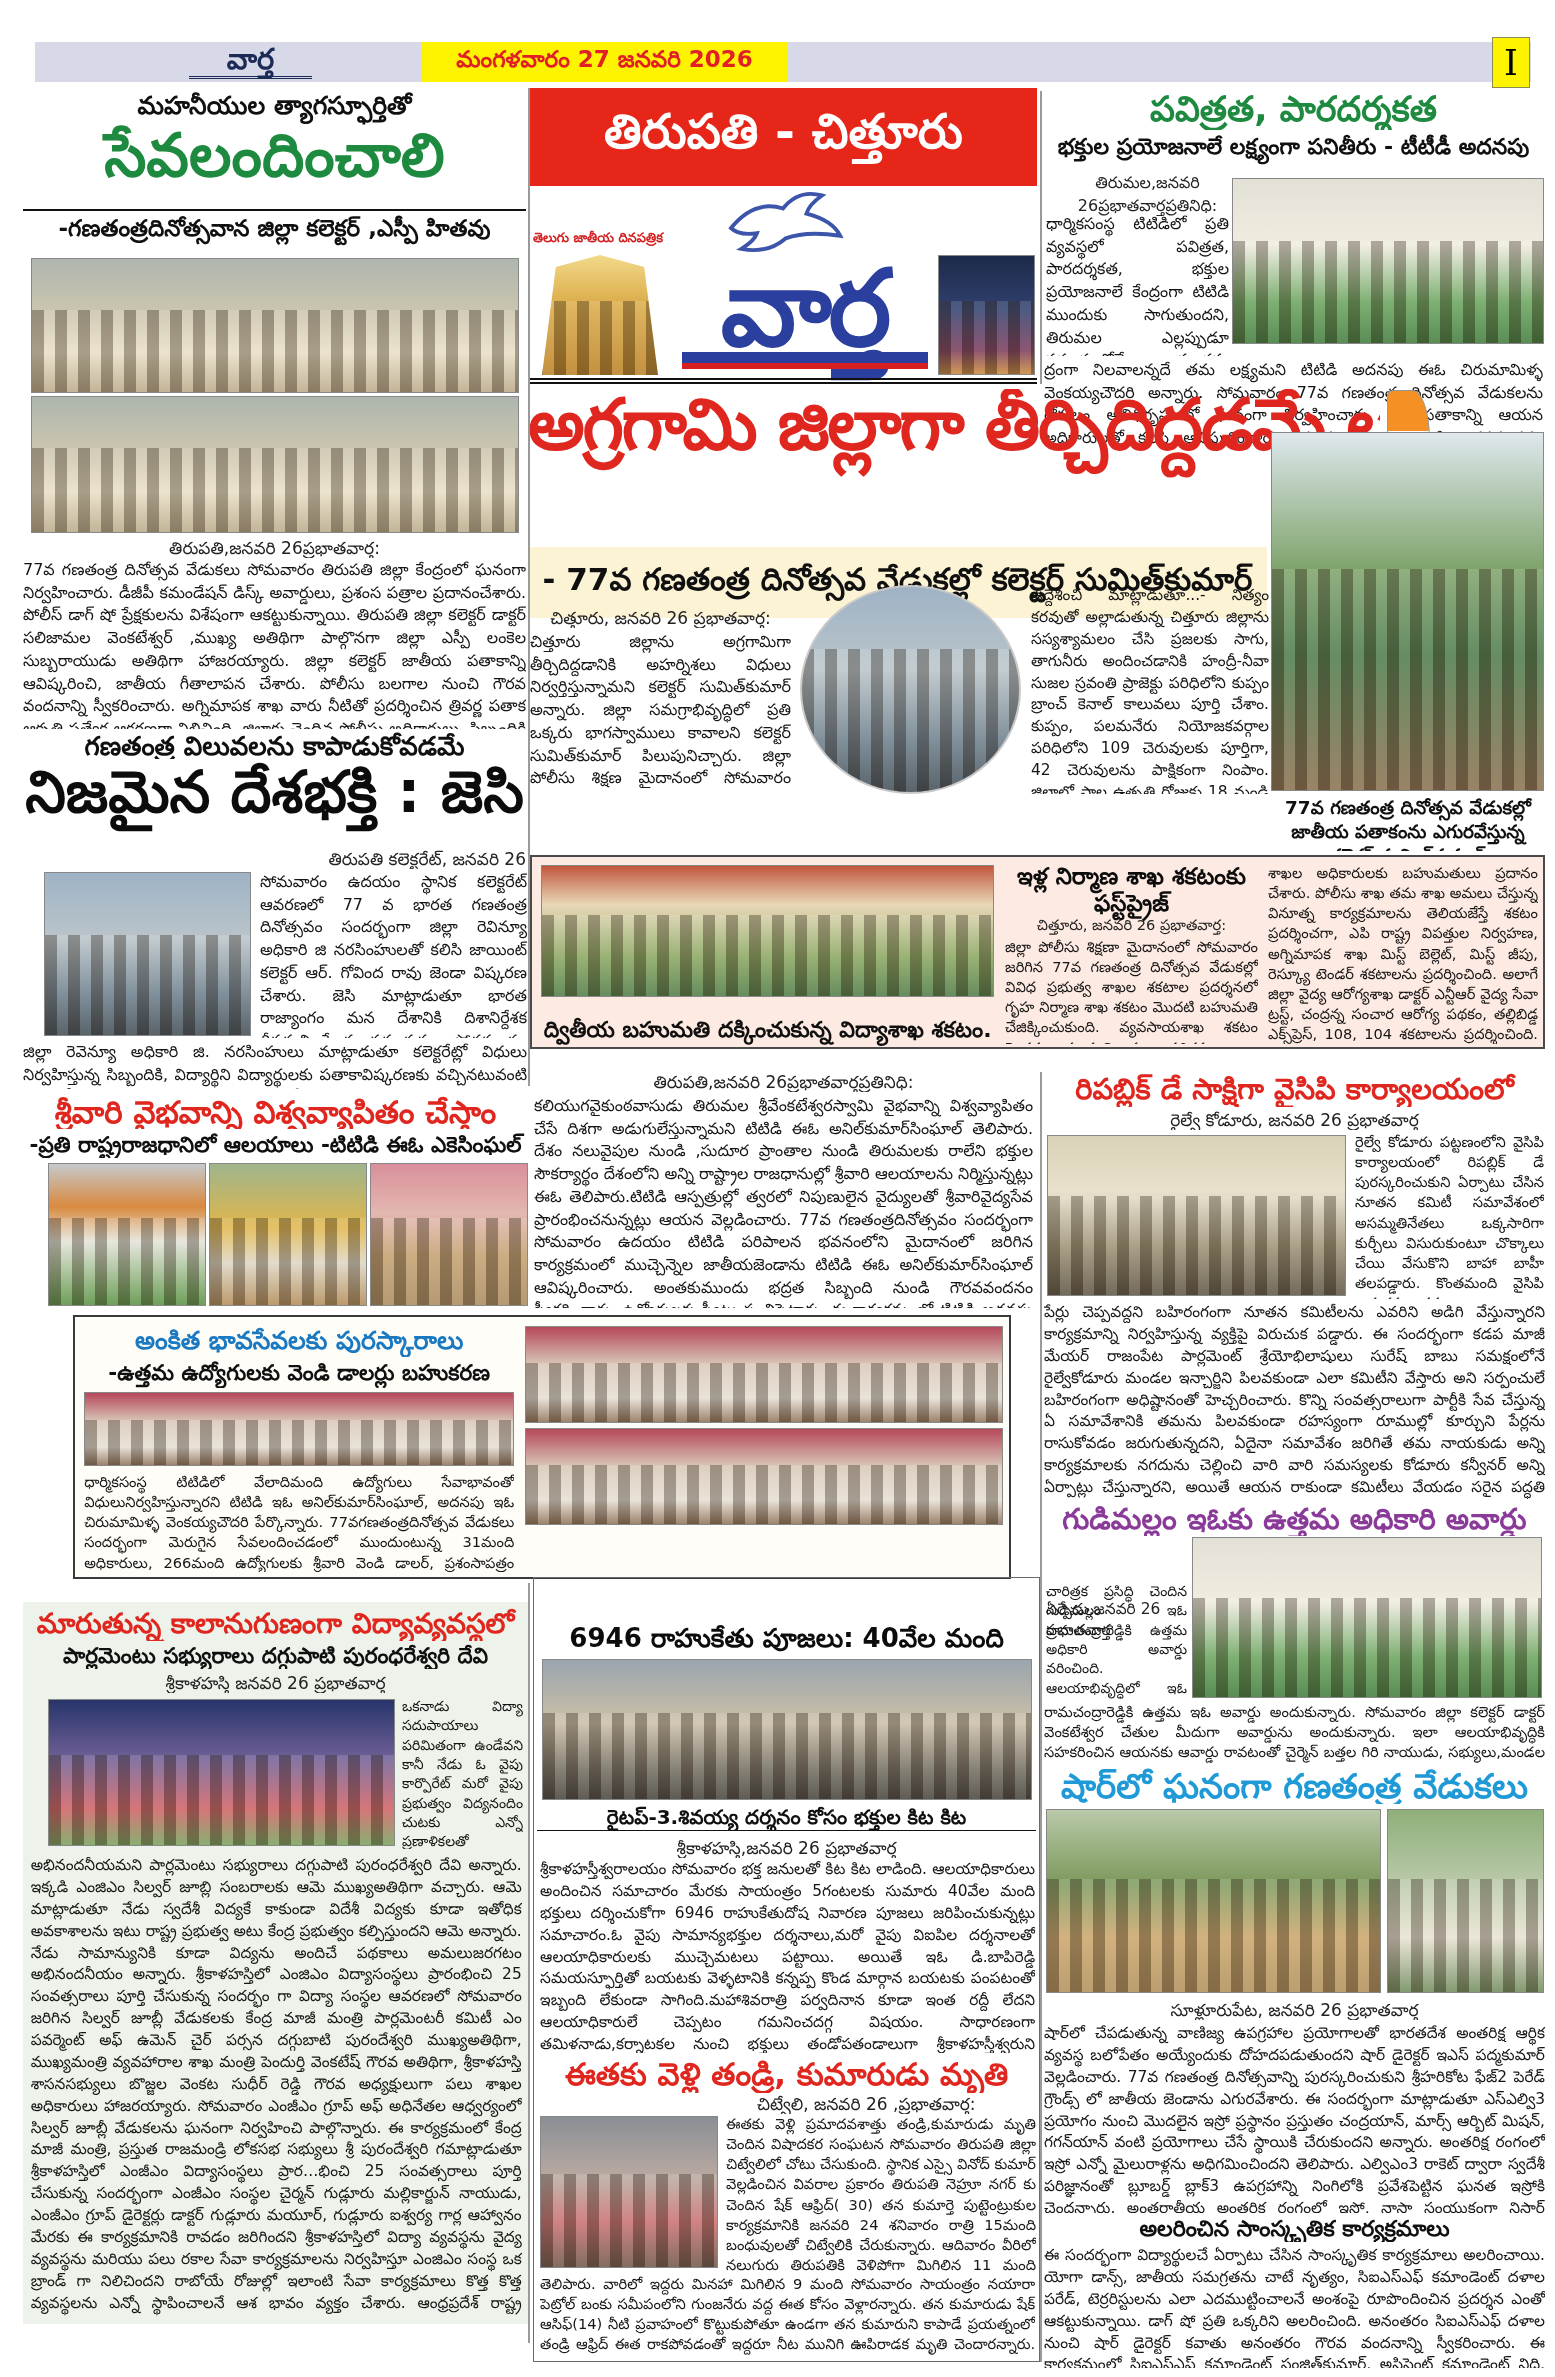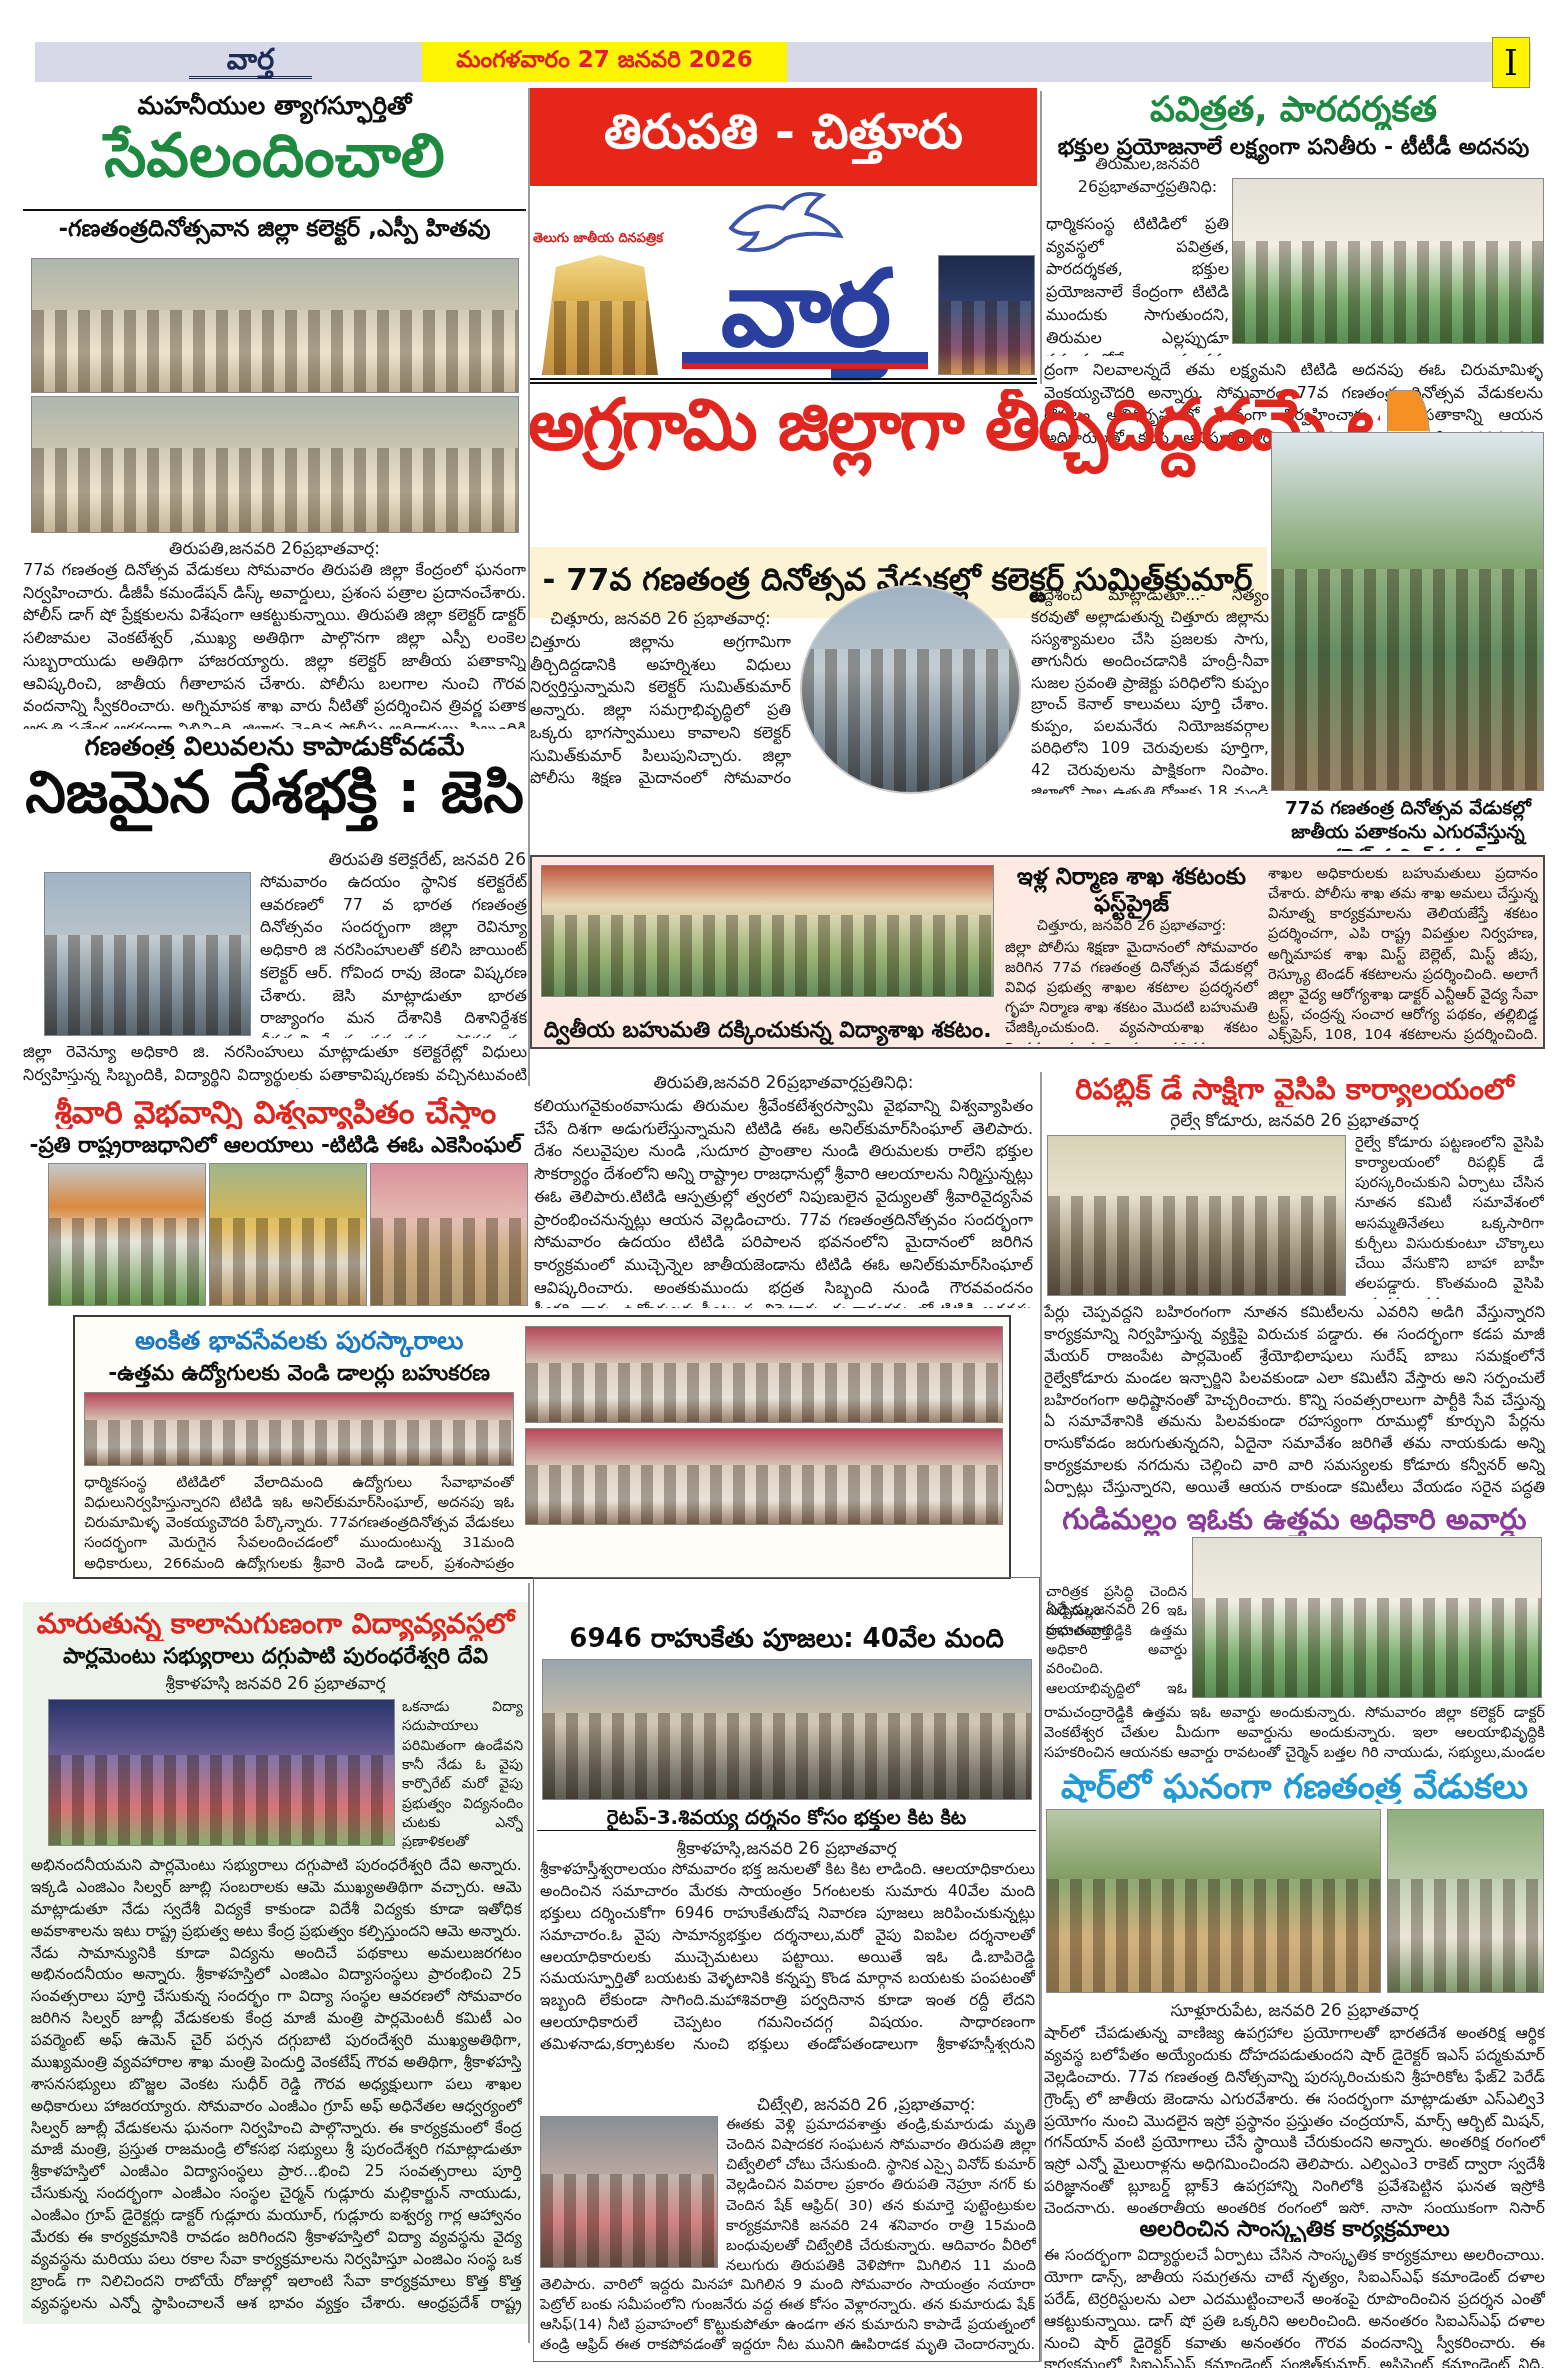--- a/index.html
+++ b/index.html
@@ -115,21 +115,21 @@
 </div>
 <div class="abs tagline" style="left:533px;top:230px;width:154px;height:18.4px;">తెలుగు జాతీయ దినపత్రిక</div>
 <div class="ph ph-temple" style="left:531px;top:255px;width:138px;height:120px;border:none;"></div>
 <div class="abs vaartha-logo center" style="left:676px;top:256px;width:257px;height:92px;">వార్త</div>
 <div class="abs logo-underline" style="left:682px;top:352px;width:246px;height:17px;"></div>
 <div class="ph ph-deity" style="left:938px;top:255px;width:97px;height:120px;"></div>
 <div class="abs hrule-double" style="left:530px;top:378px;width:507px;"></div>
 
 <div class="abs hl-green bold center" style="left:1044px;top:89px;width:499px;height:41px;font-size:35px;overflow:hidden;">పవిత్రత, పారదర్శకత</div>
 <div class="abs subhead center" style="left:1044px;top:134px;width:499px;height:31px;font-size:22px;">భక్తుల ప్రయోజనాలే లక్ష్యంగా పనితీరు - టీటీడీ అదనపు ఈఓ చౌదరి</div>
-<div class="abs dateline center" style="left:1069px;top:154px;width:157px;height:43px;font-size:16px;">తిరుమల,జనవరి 26ప్రభాతవార్తప్రతినిధి:</div>
+<div class="abs dateline center" style="left:1069px;top:173px;width:157px;height:43px;font-size:16px;">తిరుమల,జనవరి 26ప్రభాతవార్తప్రతినిధి:</div>
 <div class="abs body-txt just" style="left:1046px;top:213px;width:183px;height:143px;">ధార్మికసంస్థ టిటిడిలో ప్రతి వ్యవస్థలో పవిత్రత, పారదర్శకత, భక్తుల ప్రయోజనాలే కేంద్రంగా టిటిడి ముందుకు సాగుతుందని, తిరుమల ఎల్లప్పుడూ ప్రపంచంలోనే అత్యుత్తమ ఆధ్యాత్మిక కేం</div>
 <div class="ph ph-award2" style="left:1232px;top:178px;width:312px;height:166px;"></div>
 <div class="abs body-txt just" style="left:1044px;top:359px;width:499px;height:86px;">ద్రంగా నిలవాలన్నదే తమ లక్ష్యమని టిటిడి అదనపు ఈఓ చిరుమామిళ్ళ వెంకయ్యచౌదరి అన్నారు. సోమవారం 77వ గణతంత్ర దినోత్సవ వేడుకలను గోకులం అతిధిగృహంలో ఘనంగా నిర్వహించారు. త్రివర్ణపతాకాన్ని ఆయన అధికారులతో కలసి ఆవిష్కరించారు. భద్రత సిబ్బంది నుండి గౌరవవందనం స్వీకరించారు.</div>
 
 <div class="abs hl-red bold" style="left:528px;top:389px;width:852px;height:127px;font-size:71px;line-height:1.0;letter-spacing:-2.3px;white-space:nowrap;overflow:hidden;">అగ్రగామి జిల్లాగా తీర్చిదిద్దడమే లక్ష్యం</div>
 <div class="abs flag-icon" style="left:1387px;top:390px;width:43px;height:123px;"></div>
 <div class="abs yellowbar" style="left:528px;top:527px;width:739px;height:71px;margin-top:20px;">- 77వ గణతంత్ర దినోత్సవ వేడుకల్లో కలెక్టర్ సుమిత్‌కుమార్</div>
 <div class="ph ph-flaghoist" style="left:1271px;top:432px;width:273px;height:359px;"></div>
 <div class="abs caption center" style="left:1271px;top:796px;width:274px;height:55px;font-size:18.4px;line-height:1.3;">77వ గణతంత్ర దినోత్సవ వేడుకల్లో జాతీయ పతాకంను ఎగురవేస్తున్న కలెక్టర్ సుమిత్‌కుమార్</div>
 <div class="abs dateline center" style="left:530px;top:608px;width:261px;height:20px;">చిత్తూరు, జనవరి 26 ప్రభాతవార్త:</div>
@@ -173,20 +173,21 @@
   <div class="abs body-sm just" style="left:379px;top:95px;width:121px;height:152px;font-size:14px;">ఒకనాడు విద్యా సదుపాయాలు పరిమితంగా ఉండేవని కానీ నేడు ఓ వైపు కార్పొరేట్ మరో వైపు ప్రభుత్వం విద్యనందిం చుటకు ఎన్నో ప్రణాళికలతో ముందుకు వెళుతున్నారని రాష్ట్రంలో విద్యను అందించుటకు ప్రభుత్వం చూపుతున్న చొరవ</div>
   <div class="abs body-txt just" style="left:7.7px;top:253px;width:491px;height:461px;font-size:15.4px;">అభినందనీయమని పార్లమెంటు సభ్యురాలు దగ్గుపాటి పురంధరేశ్వరి దేవి అన్నారు. ఇక్కడి ఎంజిఎం సిల్వర్ జూబ్లి సంబరాలకు ఆమె ముఖ్యఅతిథిగా వచ్చారు.  ఆమె మాట్లాడుతూ నేడు స్వదేశీ విద్యకే కాకుండా విదేశీ విద్యకు కూడా ఇతోధిక అవకాశాలను ఇటు రాష్ట్ర ప్రభుత్వ అటు కేంద్ర ప్రభుత్వం కల్పిస్తుందని ఆమె అన్నారు. నేడు సామాన్యునికి కూడా విద్యను అందిచే పథకాలు అమలుజరగటం అభినందనీయం అన్నారు. శ్రీకాళహస్తిలో  ఎంజిఎం విద్యాసంస్థలు ప్రారంభించి 25 సంవత్సరాలు పూర్తి చేసుకున్న సందర్భం గా విద్యా సంస్థల ఆవరణలో సోమవారం జరిగిన సిల్వర్ జూబ్లీ వేడుకలకు కేంద్ర మాజీ మంత్రి పార్లమెంటరీ కమిటీ ఎం పవర్మెంట్ అఫ్ ఉమెన్ చైర్ పర్సన దగ్గుబాటి పురందేశ్వరి ముఖ్యఅతిథిగా, ముఖ్యమంత్రి వ్యవహారాల శాఖ మంత్రి పెందుర్తి వెంకటేష్ గౌరవ అతిథిగా, శ్రీకాళహస్తి శాసనసభ్యులు బొజ్జల వెంకట సుధీర్ రెడ్డి గౌరవ అధ్యక్షులుగా పలు శాఖల అధికారులు హాజరయ్యారు. సోమవారం ఎంజీఎం గ్రూప్ అఫ్ అధినేతల ఆధ్వర్యంలో సిల్వర్ జూబ్లీ వేడుకలను ఘనంగా నిర్వహించి పాల్గొన్నారు. ఈ కార్యక్రమంలో కేంద్ర మాజీ మంత్రి, ప్రస్తుత రాజమండ్రి లోకసభ సభ్యులు శ్రీ పురందేశ్వరి గమాట్లాడుతూ శ్రీకాళహస్తిలో ఎంజీఎం విద్యాసంస్థలు ప్రార…భించి 25 సంవత్సరాలు పూర్తి చేసుకున్న సందర్భంగా ఎంజీఎం సంస్థల చైర్మన్ గుడ్లూరు మల్లికార్జున్ నాయుడు, ఎంజీఎం గ్రూప్ డైరెక్టర్లు డాక్టర్ గుడ్లూరు మయూర్, గుడ్లూరు ఐశ్వర్య గార్ల ఆహ్వానం మేరకు ఈ కార్యక్రమానికి రావడం జరిగిందని శ్రీకాళహస్తిలో విద్యా వ్యవస్థను వైద్య వ్యవస్థను మరియు పలు రకాల సేవా కార్యక్రమాలను నిర్వహిస్తూ ఎంజిఎం సంస్థ ఒక బ్రాండ్ గా నిలిచిందని రాబోయే రోజుల్లో ఇలాంటి సేవా కార్యక్రమాలు కొత్త కొత్త వ్యవస్థలను ఎన్నో స్థాపించాలనే ఆశ భావం వ్యక్తం చేశారు. ఆంధ్రప్రదేశ్ రాష్ట్ర ముఖ్యమంత్రి నారా చంద్రబాబు నాయుడు వ్యవహారాల శాఖ మంత్రి పెందుర్తి వెంకటేష్ మాట్లాడుతూ శ్రీకాళహస్తిలో ఎంజిఎం సంస్థల ఇంత గొప్ప ఉన్నత స్థానంలో ఎప్పటికీ వీరాజిల్లుతూ పలు రకాల సేవా కార్యక్రమాలు నిర్వహిస్తున్నందుకు రాబోయే రోజుల్లో కావాల్సిన సహాయ, సహకారాలు ఎప్పటికీ ఉంటాయని తెలిపారు. శాసనసభ్యులు బొజ్జల వెంకట సుధీర్ రెడ్డి మాట్లాడుతూ ప్రస్తుత కాలంలో విదేశాలలో స్థిరపడాలనే ఆలోచన ప్రతి ఒక్కరికి ఉన్నప్పటికీ అందుకు భిన్నంగా శ్రీకాళహస్తిలో పలు సంస్థలను స్థాపించి తన తండ్రి ఆశయాలను ముందుకు తీసుకెళ్లాలనే పట్టుదలతో ఎంజీఎం గ్రూప్ డైరెక్టర్ డాక్టర్ గుడ్లూరు మయూర్ ముందుకు వెళుతున్నారని తెలిపారు. ఎంజీఎం గ్రూప్ చైర్మన్ గుడ్లూరు మల్లికార్జున్ నాయుడు , ఎంజీఎం గ్రూప్ డైరెక్టర్ మరియు ఇండియన్ రెడ్ క్రాస్ సొసైటీ వైస్ చైర్మన్ డాక్టర్ గుడ్లూరు మయూర్ , ఎంజీఎం గ్రూప్ డైరెక్టర్ ఐశ్వర్య లక్ష్మి  ఎంజీఎం విద్యా సంస్థల  సిబ్బంది పాల్గొన్నారు.</div>
 </div>
 
 <div class="abs midbox" style="left:533px;top:1577px;width:507px;height:785px;">
   <div class="abs hl-black bold center" style="left:3.1px;top:45px;width:499px;height:34px;font-size:26px;overflow:hidden;">6946 రాహుకేతు పూజలు: 40వేల మంది దర్శనం</div>
   <div class="ph ph-queue" style="left:7.7px;top:81px;width:490px;height:141px;"></div>
   <div class="abs caption center" style="left:3.1px;top:227px;width:499px;height:26px;font-size:20px;border-bottom:1.5px solid #111;">రైటప్-3.శివయ్య దర్శనం కోసం భక్తుల కిట కిట</div>
   <div class="abs dateline center" style="left:3.1px;top:260px;width:499px;height:20px;">శ్రీకాళహస్తి,జనవరి  26  ప్రభాతవార్త</div>
   <div class="abs body-txt just" style="left:6.1px;top:281px;width:495px;height:194px;font-size:15.4px;">శ్రీకాళహస్తీశ్వరాలయం సోమవారం భక్త జనులతో కిట కిట లాడింది. ఆలయాధికారులు అందించిన సమాచారం మేరకు సాయంత్రం 5గంటలకు సుమారు 40వేల మంది భక్తులు దర్శించుకోగా 6946 రాహుకేతుదోష నివారణ పూజలు జరిపించుకున్నట్లు సమాచారం.ఓ వైపు సామాన్యభక్తుల దర్శనాలు,మరో వైపు విఐపిల దర్శనాలతో ఆలయాధికారులకు ముచ్చెమటలు పట్టాయి. అయితే ఇఓ డి.బాపిరెడ్డి సమయస్ఫూర్తితో బయటకు వెళ్ళటానికి కన్నప్ప కొండ మార్గాన బయటకు పంపటంతో ఇబ్బంది లేకుండా సాగింది.మహాశివరాత్రి పర్వదినాన కూడా ఇంత రద్దీ లేదని ఆలయాధికారులే చెప్పటం గమనించదగ్గ విషయం. సాధారణంగా తమిళనాడు,కర్నాటకల నుంచి భక్తులు తండోపతండాలుగా శ్రీకాళహస్తీశ్వరుని సన్నిధిలో రాహుకేతుదోష నివారణ పూజలు జరుపుకోవటం ఆనవాయితి. వరుసగా సెలవులు రావటంతో శివయ్య దర్శనానికి భక్తులు పోటెత్తారు.మహాశివరాత్రి బ్రహ్మోత్సవాల్లో శివరాత్రిని మరిపించే విధంగా భక్తులు తరలి వచ్చారు. ఎటు చూసినా శివనామస్మరణతో మార్మోగింది. కోట్లు ఆదాయాలు కుమ్మరిస్తున్న భక్తులకు బస సదుపాయం, పార్కింగ్ సదుపాయం లేక తల్లడిల్లుతున్నారు.వచ్చిన వాహనాలు ఎక్కడ స్థలం కనబడితే పార్కింగ్ చేసుకుంటున్నారు.</div>
+  <div class="abs hl-red bold center" style="left:3.1px;top:478px;width:499px;height:37px;font-size:31px;overflow:hidden;">ఈతకు వెళ్లి  తండ్రి, కుమారుడు మృతి</div>
   <div class="abs dateline" style="left:223px;top:516px;width:276px;height:20px;">చిట్వేలి,  జనవరి 26 ,ప్రభాతవార్త:</div>
   <div class="ph ph-grief" style="left:6.1px;top:538px;width:178px;height:152px;"></div>
   <div class="abs body-sm just" style="left:192px;top:536px;width:310px;height:157px;font-size:14.6px;">ఈతకు వెళ్లి ప్రమాదవశాత్తు తండ్రి,కుమారుడు మృతి చెందిన విషాదకర సంఘటన సోమవారం తిరుపతి జిల్లా చిట్వేలిలో చోటు చేసుకుంది. స్థానిక ఎస్సై వినోద్ కుమార్ వెల్లడించిన వివరాల ప్రకారం తిరుపతి నెహ్రూ నగర్ కు చెందిన షేక్ ఆఫ్రిద్( 30) తన కుమార్తె పుట్టెంట్రుకుల కార్యక్రమానికి జనవరి 24 శనివారం రాత్రి 15మంది బంధువులతో చిట్వేలికి చేరుకున్నారు. ఆదివారం వీరిలో నలుగురు తిరుపతికి వెళ్లిపోగా మిగిలిన 11 మంది దర్గాలో ఉన్నారని</div>
   <div class="abs body-sm just" style="left:6.1px;top:696px;width:495px;height:83px;font-size:14.6px;">తెలిపారు. వారిలో ఇద్దరు మినహా మిగిలిన 9 మంది సోమవారం సాయంత్రం నయారా పెట్రోల్ బంకు సమీపంలోని గుంజనేరు వద్ద ఈత కోసం వెళ్లారన్నారు. తన కుమారుడు షేక్ ఆసిఫ్(14) నీటి ప్రవాహంలో కొట్టుకుపోతూ ఉండగా తన కుమారుని కాపాడే ప్రయత్నంలో తండ్రి ఆఫ్రిద్ ఈత రాకపోవడంతో ఇద్దరూ నీట మునిగి ఊపిరాడక మృతి చెందారన్నారు. సంతోషకర సమయంలో విషాదం చోటు చేసుకోవడంతో కుమార్తె గ్రామం చిట్వేలిలో,  స్వగ్రామం తిరుపతిలో విషాదం చోటు చేసుకుంది. కేసు నమోదు చేసి, మృతదేహాలను పంచనామాకు తరలించినట్లు ఎస్సై వినోద్ కుమార్ వెల్లడించారు.</div>
 </div>
 
 <div class="abs hl-red bold center" style="left:1044px;top:1072px;width:501px;height:35px;font-size:29px;overflow:hidden;">రిపబ్లిక్ డే సాక్షిగా వైసిపి కార్యాలయంలో బాహాబాహి..</div>
 <div class="abs dateline center" style="left:1044px;top:1110px;width:501px;height:20px;">రైల్వే కోడూరు,  జనవరి 26 ప్రభాతవార్త</div>
 <div class="ph ph-meeting" style="left:1047px;top:1135px;width:299px;height:161px;"></div>
 <div class="abs body-sm just" style="left:1355px;top:1132px;width:189px;height:167px;font-size:14.6px;">రైల్వే కోడూరు పట్టణంలోని వైసిపి కార్యాలయంలో రిపబ్లిక్ డే పురస్కరించుకుని ఏర్పాటు చేసిన నూతన కమిటీ సమావేశంలో అసమ్మతినేతలు ఒక్కసారిగా కుర్చీలు విసురుకుంటూ చొక్కాలు చేయి వేసుకొని బాహా బాహీ తలపడ్డారు. కొంతమంది వైసిపి కార్యకర్తలు తమ</div>

